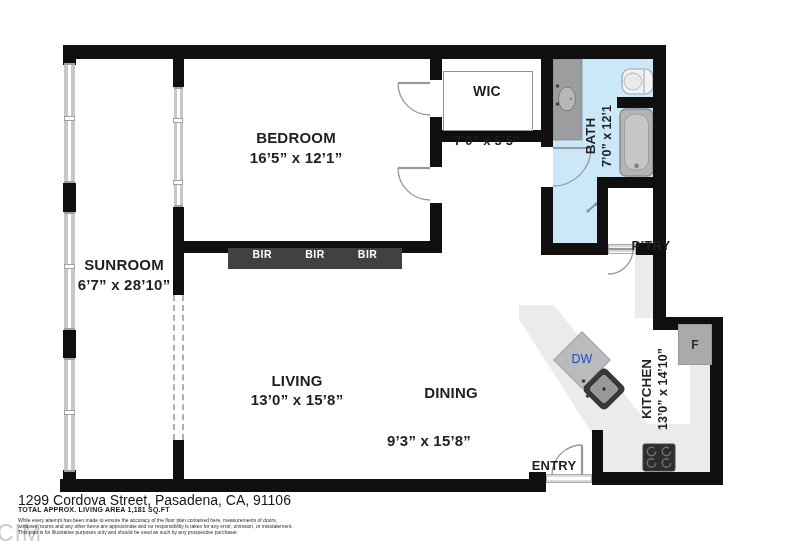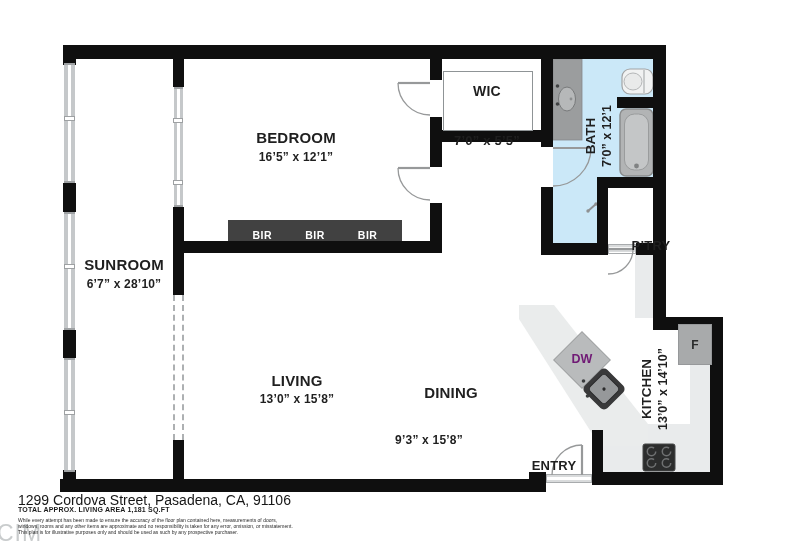--- a/index.html
+++ b/index.html
@@ -9,33 +9,33 @@
   .floor-blue{position:absolute;background:#cbe8f8;}
   .counter{position:absolute;background:#e9ebec;}
   .win{position:absolute;background:linear-gradient(to right,#c5c8ca 0 36%,#ffffff 36% 64%,#c5c8ca 64% 100%);
        border-top:2px solid #9fa2a4;border-bottom:2px solid #9fa2a4;box-sizing:border-box;}
   .tick{position:absolute;width:11px;height:5px;background:#fff;border:1px solid #9ea1a3;box-sizing:border-box;}
   .dashed-open{position:absolute;background:#fff;border-left:2px dashed #adb0b2;border-right:2px dashed #adb0b2;box-sizing:border-box;}
   .thresh{position:absolute;background:repeating-linear-gradient(to bottom,#d9dbdc 0 2px,#ffffff 2px 5px);
           border:1px solid #a8abad;box-sizing:border-box;}
   .lbl{position:absolute;transform:translate(-50%,-50%);white-space:nowrap;color:#1f1f1f;
        font-weight:700;font-size:15px;letter-spacing:.2px;}
-  .dim{font-weight:600;font-size:12px;}
+  .dim{font-weight:600;font-size:15px;}
   .md{font-size:14px;}
   .sm{font-size:13px;margin-top:32px;}
   .rot{position:absolute;transform:translate(-50%,-50%) rotate(-90deg);text-align:center;
        white-space:nowrap;color:#1f1f1f;line-height:16px;}
   .rot .l1{font-weight:700;font-size:13.5px;}
   .rot .l2{font-weight:600;font-size:12.5px;}
   .wic-box{position:absolute;background:#fff;border:1px solid #8f9496;}
-  .bir-bar{position:absolute;background:#414141;display:flex;align-items:flex-end;justify-content:space-around;padding:0 8px;}
+  .bir-bar{position:absolute;background:#414141;display:flex;align-items:flex-start;justify-content:space-around;padding:0 8px;margin-top:28px;}
   .bir-bar span{color:#ffffff;font-weight:700;font-size:10.5px;letter-spacing:.5px;}
   .fridge{position:absolute;background:#a8aaab;border:1px solid #96989a;display:flex;align-items:center;justify-content:center;
           color:#2a2b2b;font-weight:700;font-size:12px;}
-  .dw-lbl{position:absolute;transform:translate(-50%,-50%);color:#701a75;font-weight:700;font-size:12.5px;}
+  .dw-lbl{position:absolute;transform:translate(-50%,-50%);color:#1d4ed8;font-weight:400;font-size:12.5px;}
   .footer-addr{position:absolute;left:18px;top:492px;font-size:14px;font-weight:400;color:#161616;z-index:5;}
   .footer-area{position:absolute;left:18px;top:506px;font-size:7px;font-weight:700;color:#1b1b1b;letter-spacing:.2px;z-index:5;}
   .footer-disc{position:absolute;left:18px;top:517px;font-size:5px;line-height:6.2px;color:#2b2b2b;z-index:5;}
   .watermark{position:absolute;left:-3px;top:520px;font-size:23px;font-weight:400;color:#c9cccd;letter-spacing:1px;z-index:4;}
 </style>
 </head>
 <body>
 
 <div id="page">
 

